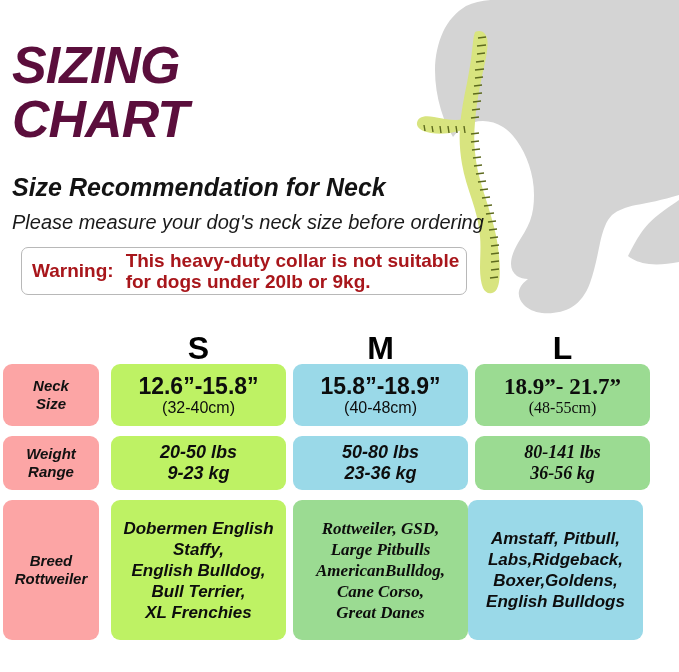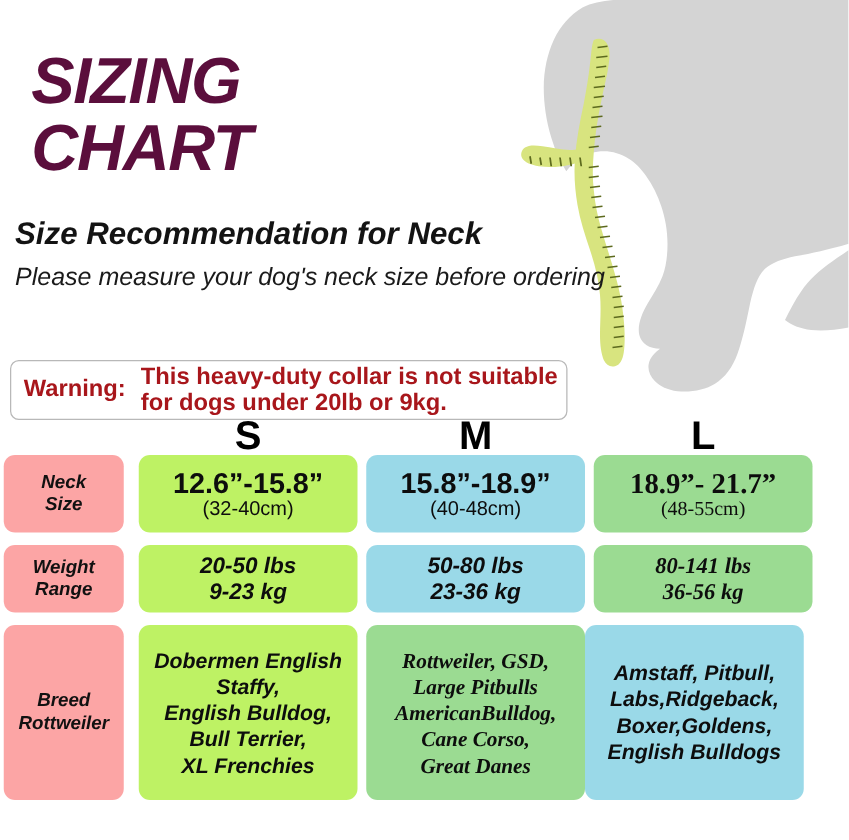--- a/index.html
+++ b/index.html
@@ -24,21 +24,21 @@
     left: 400px;
     top: 0px;
     width: 279px;
     height: 315px;
     pointer-events: none;
   }
 
   
   #title-block {
     position: absolute;
-    left: 25px;
+    left: 12px;
     top: 38px;
     width: 400px;
   }
   .title-line {
     font-style: italic;
     font-weight: bold;
     font-size: 52px;
     line-height: 54px;
     letter-spacing: -1px;
     color: #5b0e3c;
@@ -61,32 +61,31 @@
     font-style: italic;
     font-weight: normal;
     font-size: 20px;
     color: #1a1a1a;
     white-space: nowrap;
   }
 
   
   #warning-box {
     position: absolute;
-    left: 8px;
+    left: 21px;
     top: 247px;
     width: 446px;
     height: 48px;
     border: 1.5px solid #b8b8b8;
     border-radius: 7px;
     background: #ffffff;
     box-sizing: border-box;
     display: flex;
     align-items: center;
     padding: 0 6px 0 10px;
-    margin-top: 41px;
   }
   #warning-label {
     font-weight: bold;
     font-size: 19px;
     color: #a8161b;
     white-space: nowrap;
     margin-right: 12px;
   }
   #warning-text {
     font-weight: bold;

